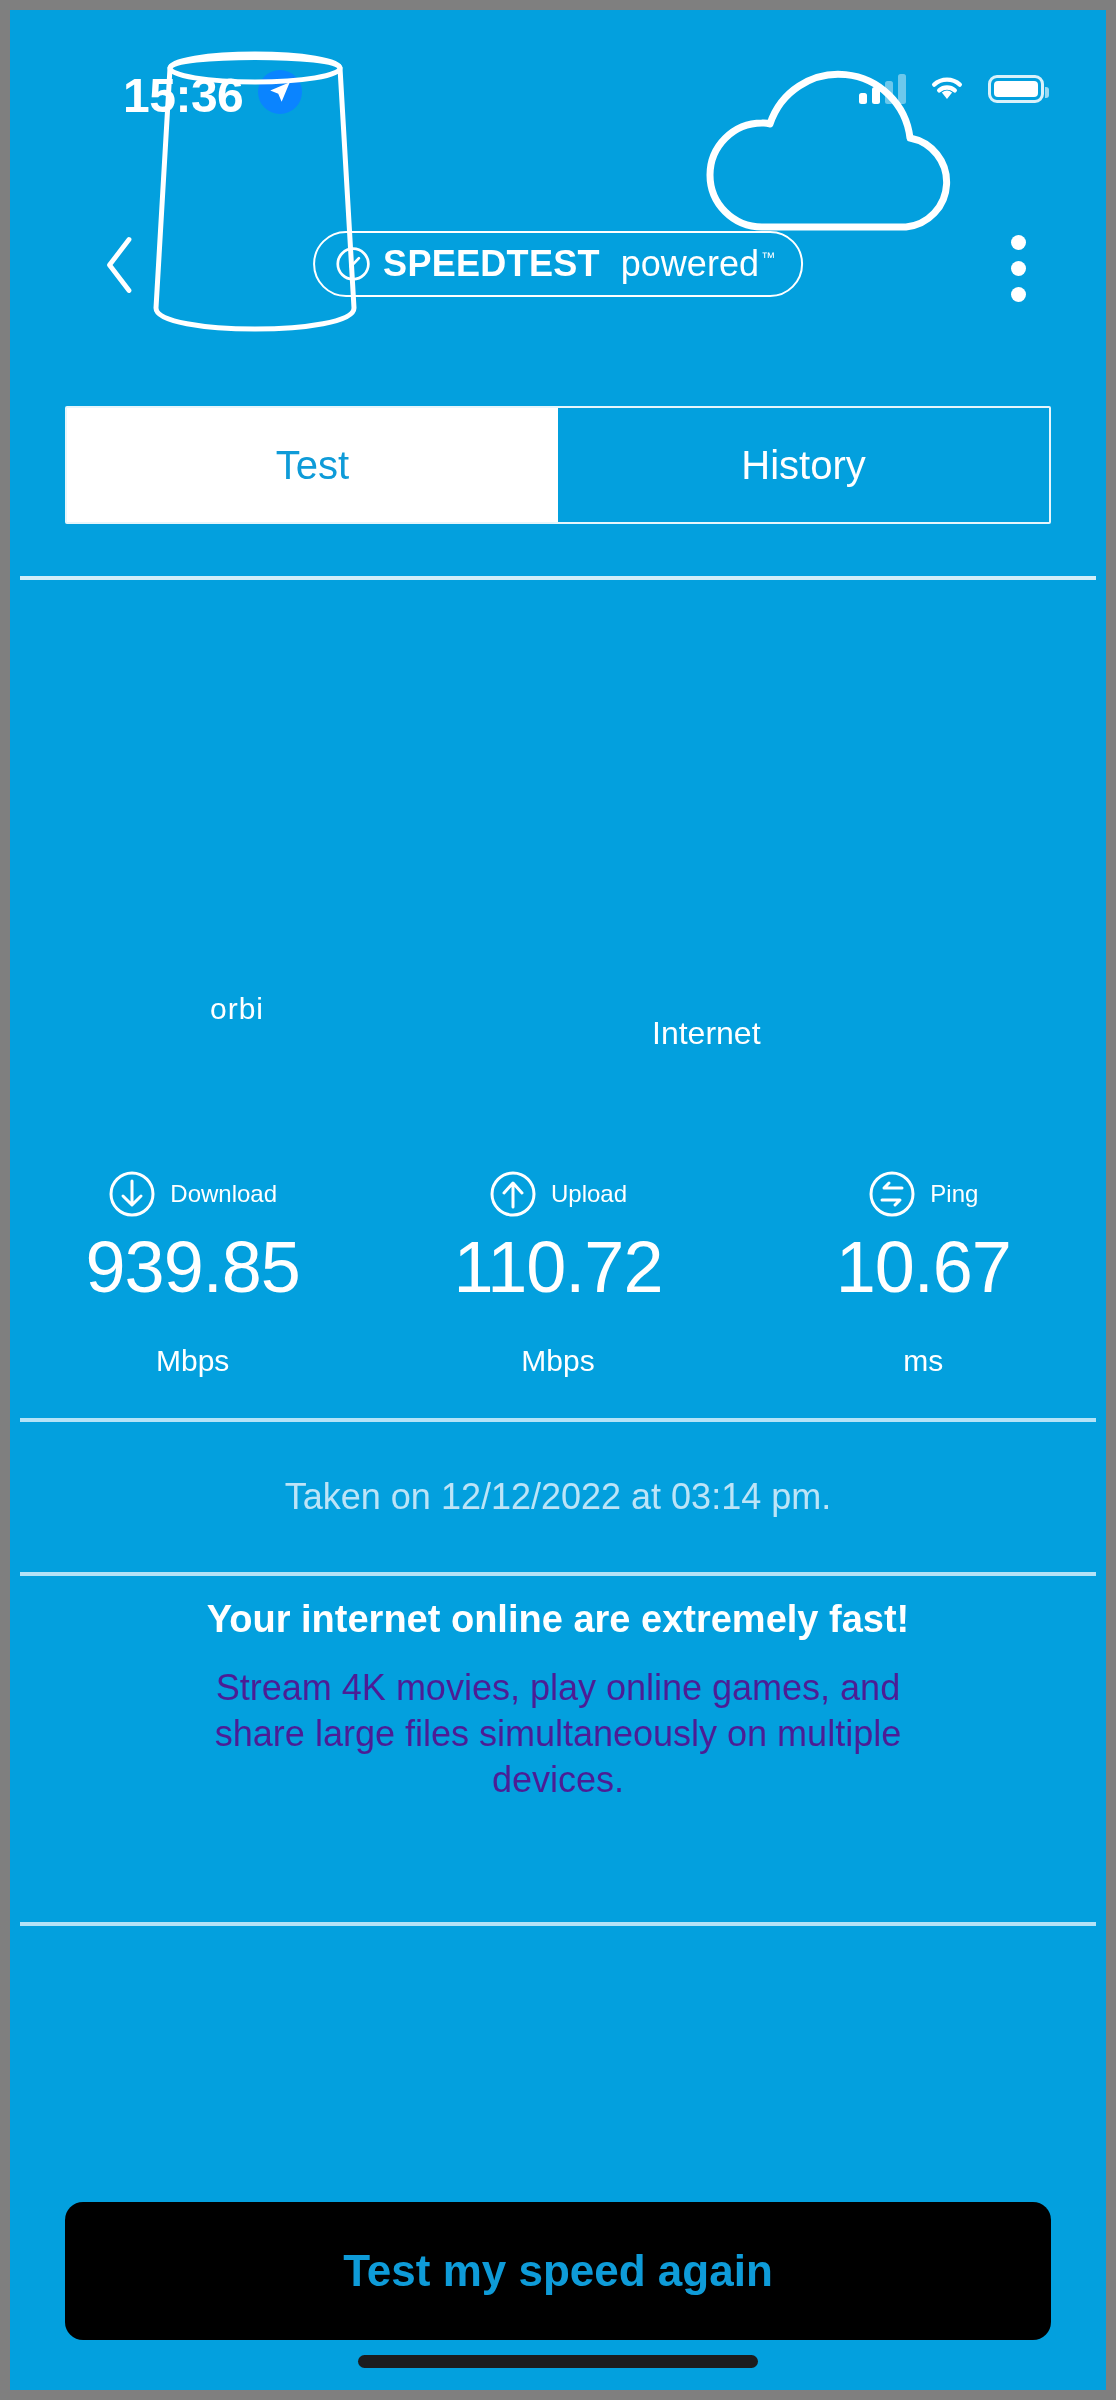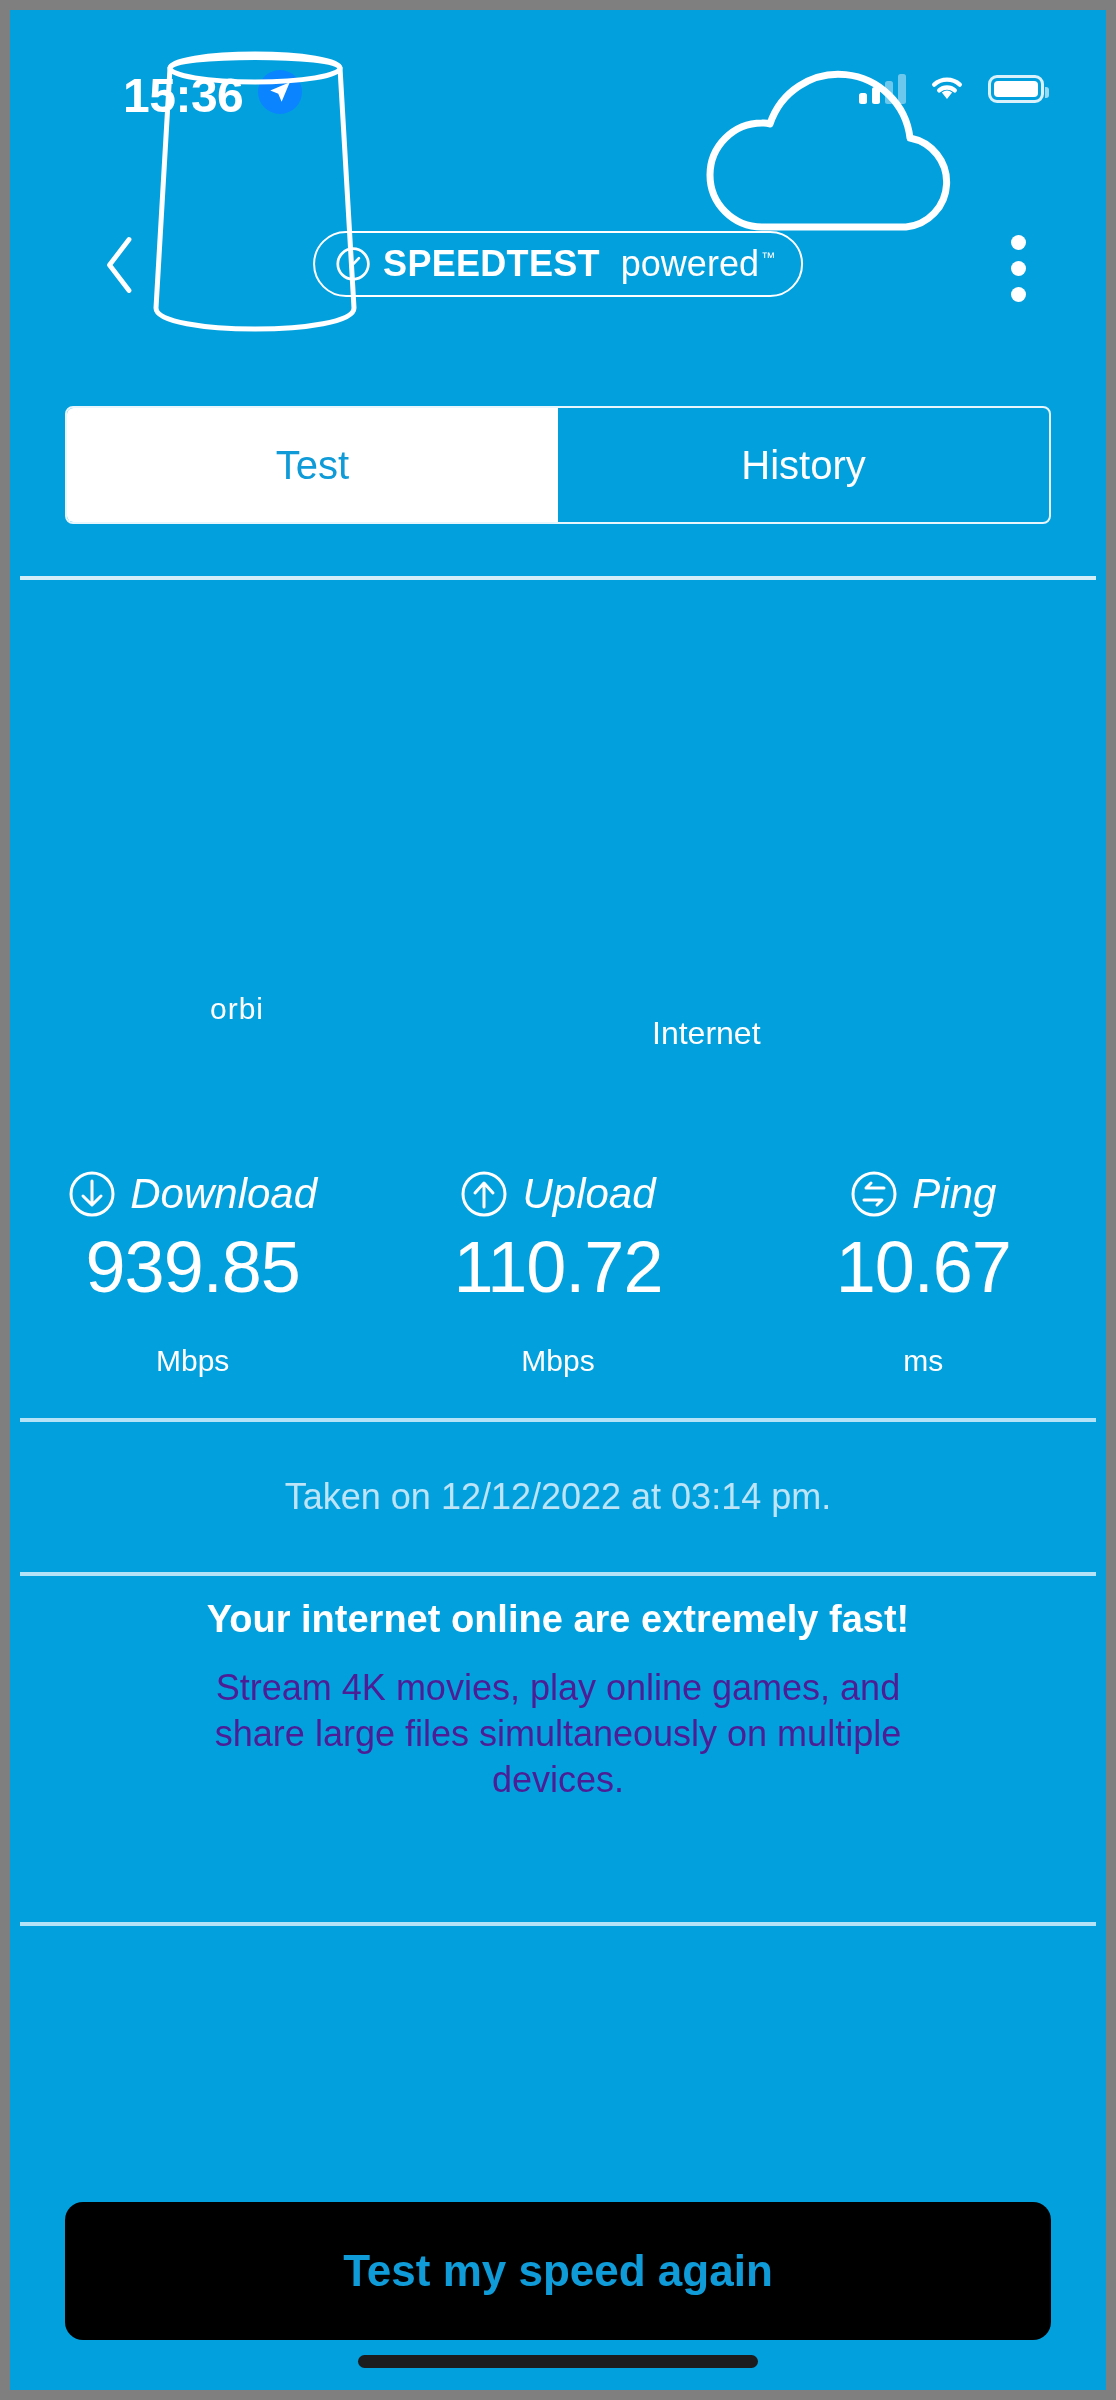--- a/index.html
+++ b/index.html
@@ -97,21 +97,21 @@
     border-left:20px solid transparent;
     border-right:20px solid transparent;
     border-bottom:23px solid #ffffff;
   }
 
   
   .tabs {
     position:absolute; left:55px; top:396px;
     width:986px; height:118px;
     border:2px solid rgba(255,255,255,.9);
-    border-radius:8px; overflow:hidden; display:flex;
+    border-radius:2px; overflow:hidden; display:flex;
   }
   .tab {
     flex:1; display:flex; align-items:center; justify-content:center;
     font-size:40px; cursor:pointer;
   }
   .tab.active { background:#ffffff; color:#0E9BD8; }
   .tab.inactive { background:transparent; color:#ffffff; }
 
   
   .divider {
@@ -134,21 +134,21 @@
   }
 
   
   .metrics {
     position:absolute; left:0; top:1160px; width:100%;
     display:flex;
   }
   .metric { flex:1; display:flex; flex-direction:column; align-items:center; }
   .metric-head { display:flex; align-items:center; gap:14px; }
   .metric-head .micon { flex:none; }
-  .metric-label { font-size:42px; color:#ffffff; font-weight:400;font-style:italic; }
+  .metric-label { font-size:24px; color:#ffffff; font-weight:400; }
   .metric-value {
     font-size:72px; color:#ffffff; font-weight:400;
     margin-top:8px; letter-spacing:-1px;
   }
   .metric-unit { font-size:30px; color:#ffffff; margin-top:36px; }
 
   
   .taken {
     position:absolute; left:0; top:1466px; width:100%;
     text-align:center; font-size:36px; color:#BDE4F7;

